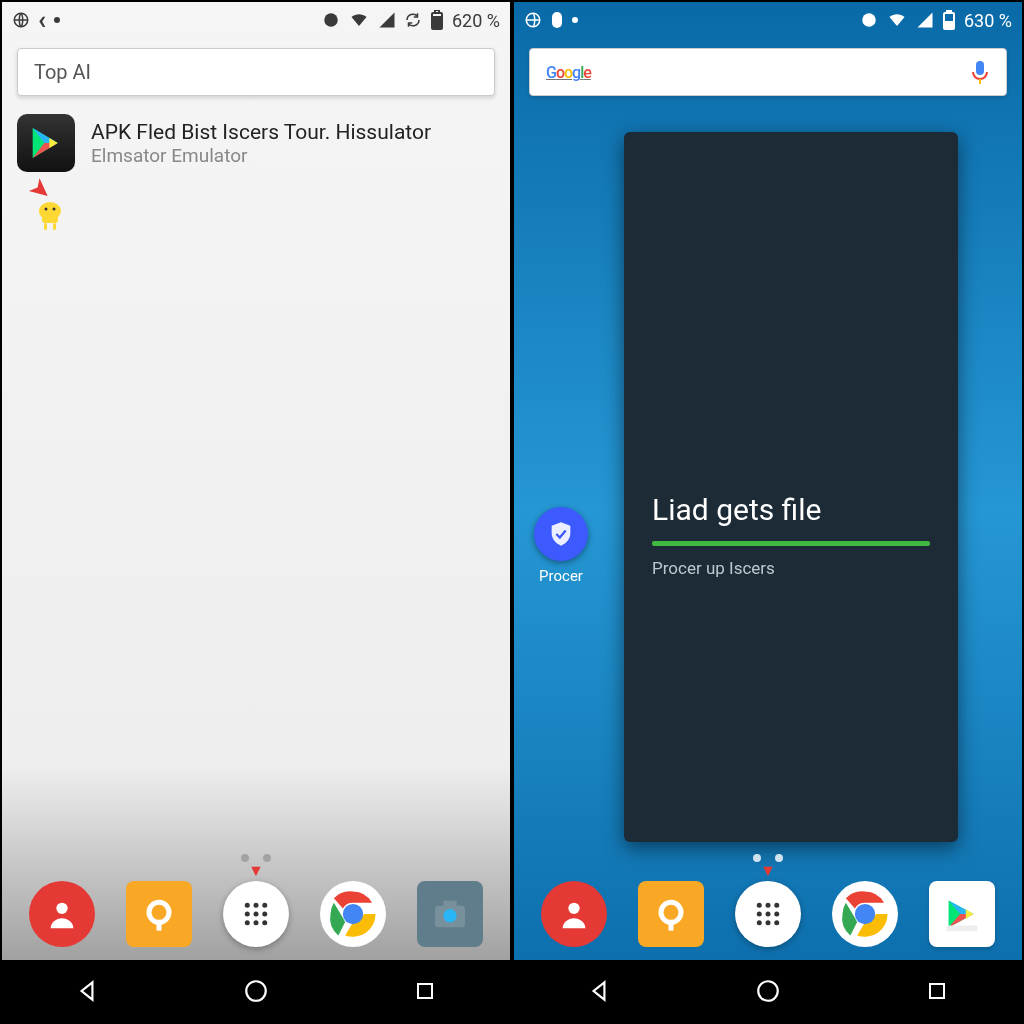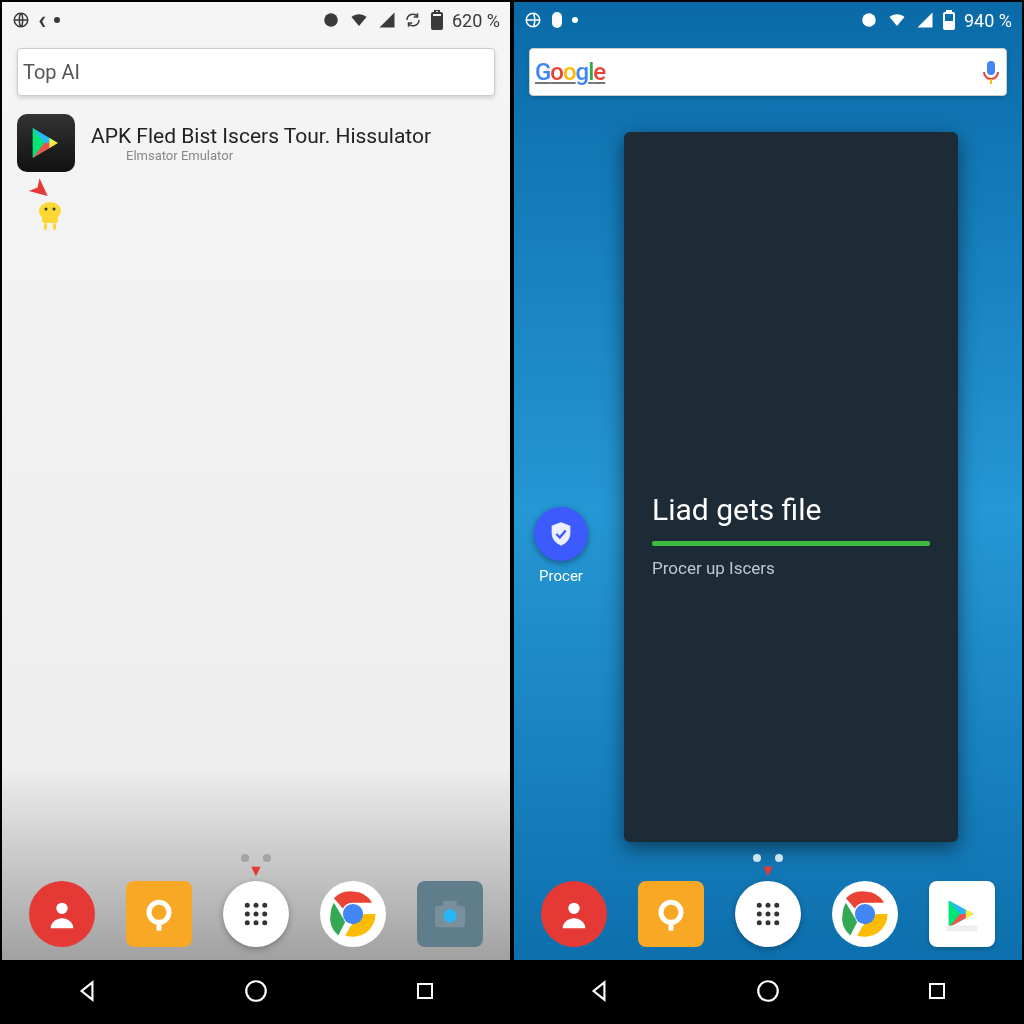--- a/index.html
+++ b/index.html
@@ -38,45 +38,45 @@
 
 
 .search-bar {
   margin: 10px 15px 0 15px;
   height: 48px;
   background: #fff;
   border: 1px solid #ccc;
   border-radius: 4px;
   display: flex;
   align-items: center;
-  padding: 0 5px;
+  padding: 0 16px;
   font-size: 20px;
   color: #757575;
   box-shadow: 0 2px 4px rgba(0,0,0,0.15);
 }
 .screen-left .search-bar { color: #555; }
-.google-logo { font-size: 24px; font-weight: 500; letter-spacing: -1px; text-decoration: underline; }
+.google-logo { font-size: 16px; font-weight: 500; letter-spacing: -1px; text-decoration: underline; }
 .g-blue{color:#4285F4}.g-red{color:#EA4335}.g-yellow{color:#FBBC05}.g-green{color:#34A853}
 .mic-icon { margin-left: auto; color: #4285F4; font-size: 22px; }
 
 
 .app-row {
   display: flex;
   align-items: center;
   padding: 18px 15px 10px 15px;
   gap: 16px;
 }
 .play-icon {
   width: 58px; height: 58px; border-radius: 10px;
   background: linear-gradient(to bottom, #333, #111);
   display: flex; align-items: center; justify-content: center;
   position: relative;
 }
 .app-title { font-size: 21px; color: #222; }
-.app-sub { font-size: 13px; color: #888; margin-left: 35px; }
+.app-sub { font-size: 19px; color: #888; }
 
 
 .red-arrow { position: absolute; left: 28px; top: 172px; font-size: 26px; color: #e53935; transform: rotate(40deg); }
 .android-bot {
   position: absolute; left: 30px; top: 195px; width: 36px; height: 36px;
 }
 
 
 .side-app {
   position: absolute; left: 20px; top: 505px; text-align: center; color: #fff;
@@ -318,21 +318,21 @@
             <path d="M2 22h20V2L2 22z"></path>
           </svg>
         </span>
       <span>
           <svg width="14" height="20" viewBox="0 0 14 20" fill="none" stroke="#fff" stroke-width="2">
             <rect x="2" y="3" width="10" height="16" rx="1"></rect>
             <rect x="5" y="0" width="4" height="3" fill="#fff"></rect>
             <rect x="3" y="12" width="8" height="6" fill="#fff"></rect>
           </svg>
         </span>
-      <span>940 %</span>
+      <span>630 %</span>
     </div>
   </div>
 
   <div class="search-bar">
     <span class="google-logo">
       <span class="g-blue">G</span><span class="g-red">o</span><span class="g-yellow">o</span><span class="g-blue">g</span><span class="g-green">l</span><span class="g-red">e</span>
     </span>
     <span class="mic-icon">
       <svg width="20" height="26" viewBox="0 0 20 26">
           <rect x="6" y="2" width="8" height="14" rx="4" fill="#4285F4"></rect>

